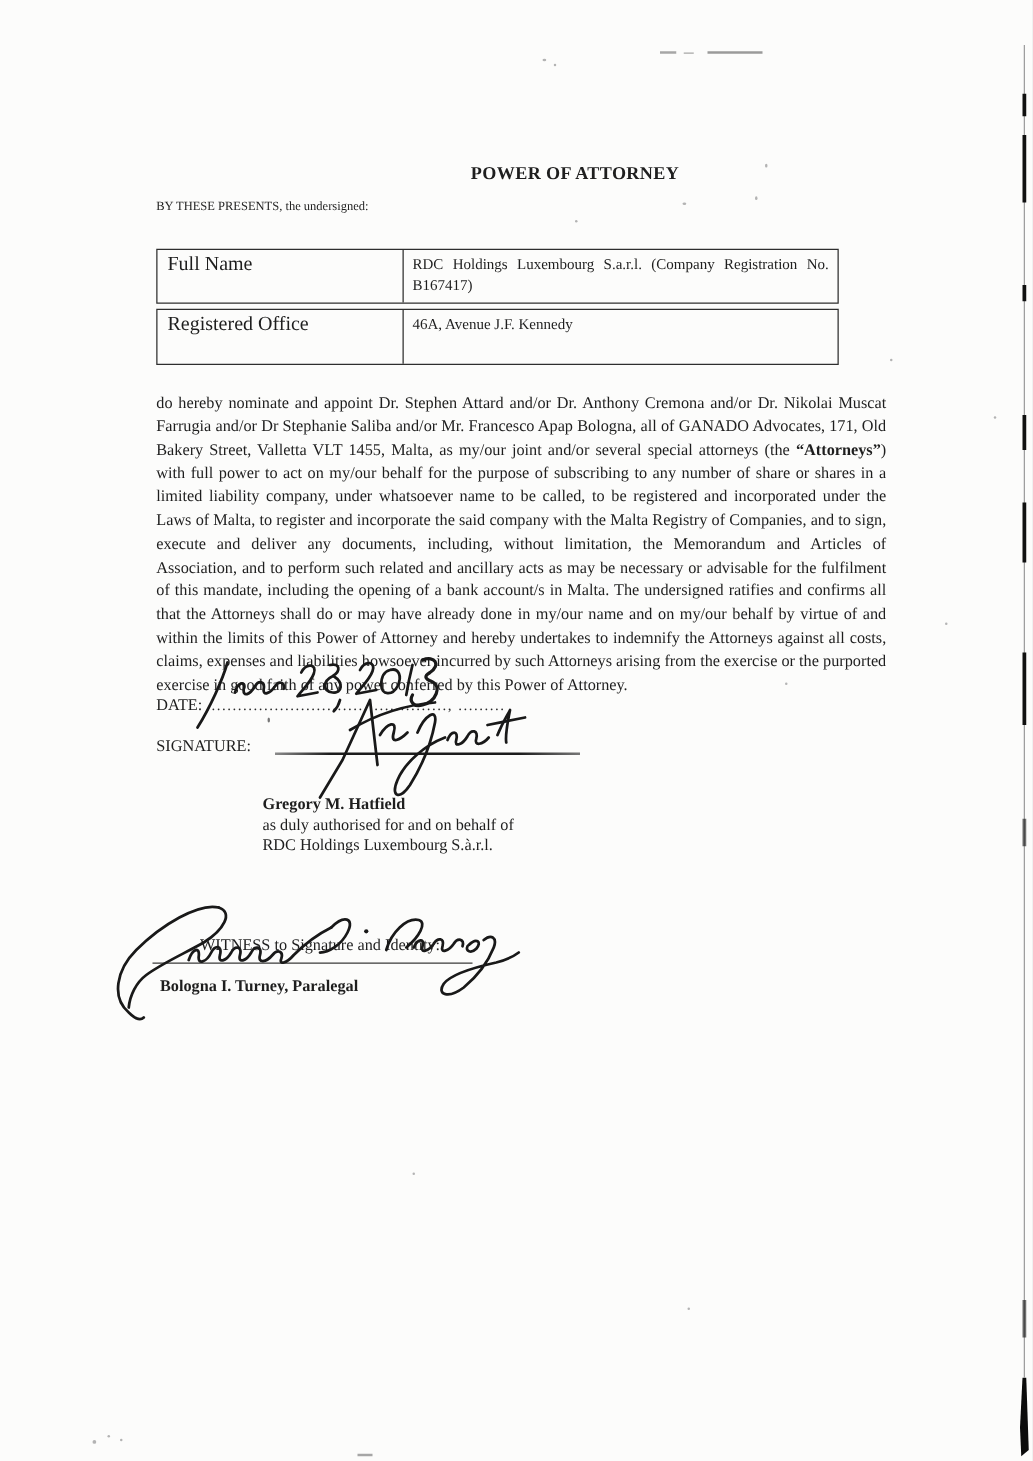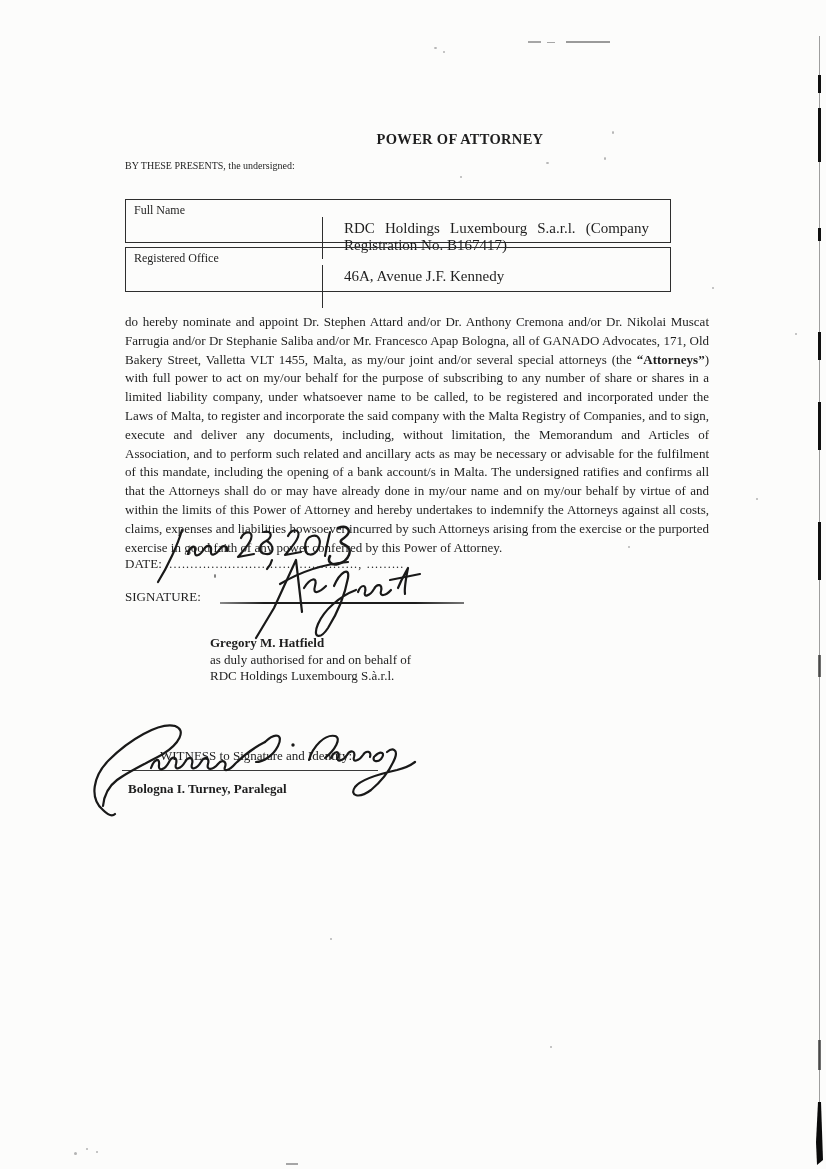--- a/index.html
+++ b/index.html
@@ -16,26 +16,26 @@
     position:absolute;left:0;top:131px;width:826px;
     text-align:center;font-size:14.5px;font-weight:bold;letter-spacing:.3px;padding-left:47px;
   }
   .intro{position:absolute;left:125px;top:160px;font-size:10px;}
   .trow{
     position:absolute;left:125px;width:544px;height:42px;
     border:1.5px solid #2e2e2e;background:transparent;
   }
   .trow .cell-label{
     position:absolute;left:0;top:0;width:196px;height:100%;
-    padding:3px 8px;box-sizing:border-box;font-size:12px;
+    padding:3px 8px;box-sizing:border-box;font-size:16px;
   }
   .trow .cell-value{
-    position:absolute;left:196px;top:17px;right:0;height:100%;
+    position:absolute;left:196px;top:0;right:0;height:100%;
     border-left:1.5px solid #2e2e2e;
-    padding:3px 21px;box-sizing:border-box;font-size:15px;line-height:16.5px;
+    padding:3px 7px;box-sizing:border-box;font-size:12px;line-height:16.5px;
   }
   .cell-value.justify{text-align:justify;}
   .body-para{
     position:absolute;left:125px;top:313px;width:584px;
     font-size:13px;line-height:18.8px;text-align:justify;
   }
   .label-line{position:absolute;font-size:13px;}
   .dots{letter-spacing:1.2px;font-size:12px;color:#2a2a2a;}
   .sig-underline{
     position:absolute;left:220px;top:602px;width:244px;height:1.6px;

